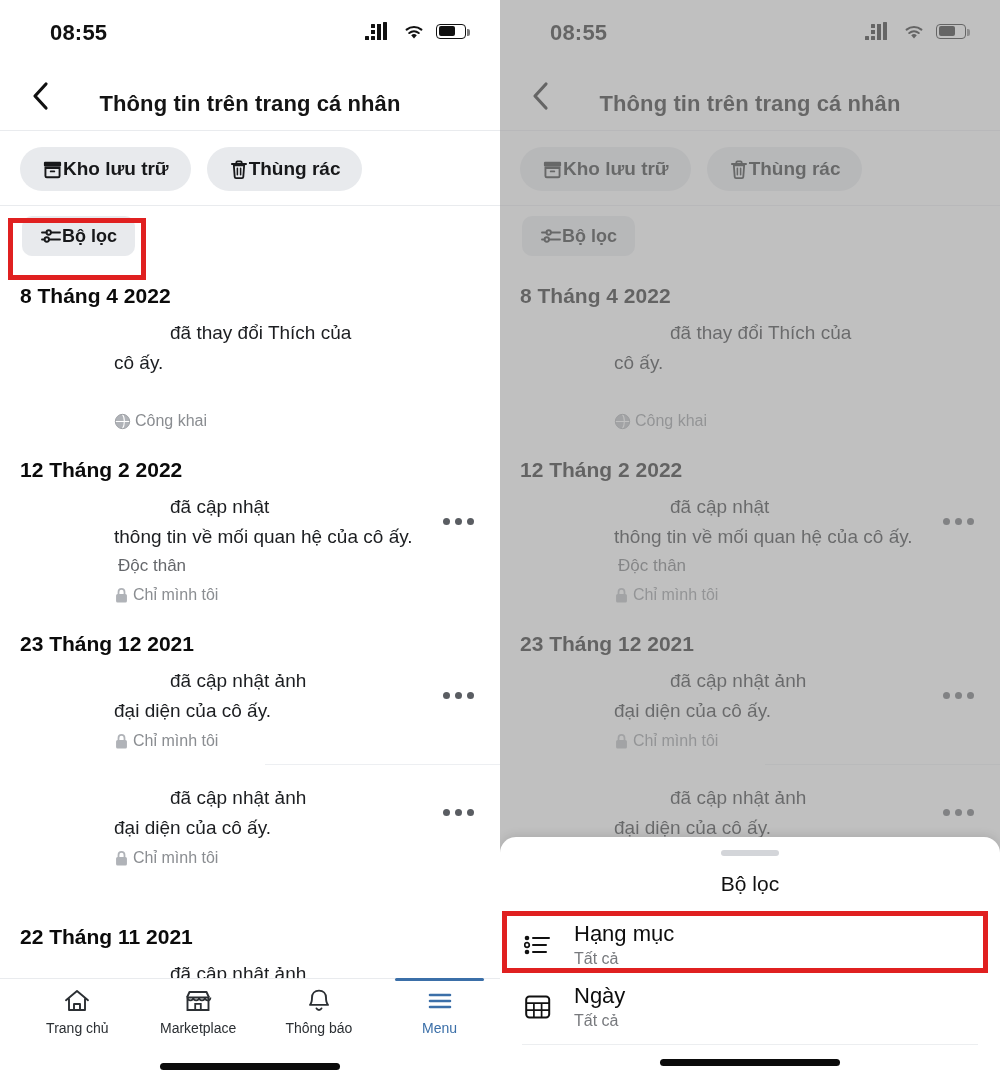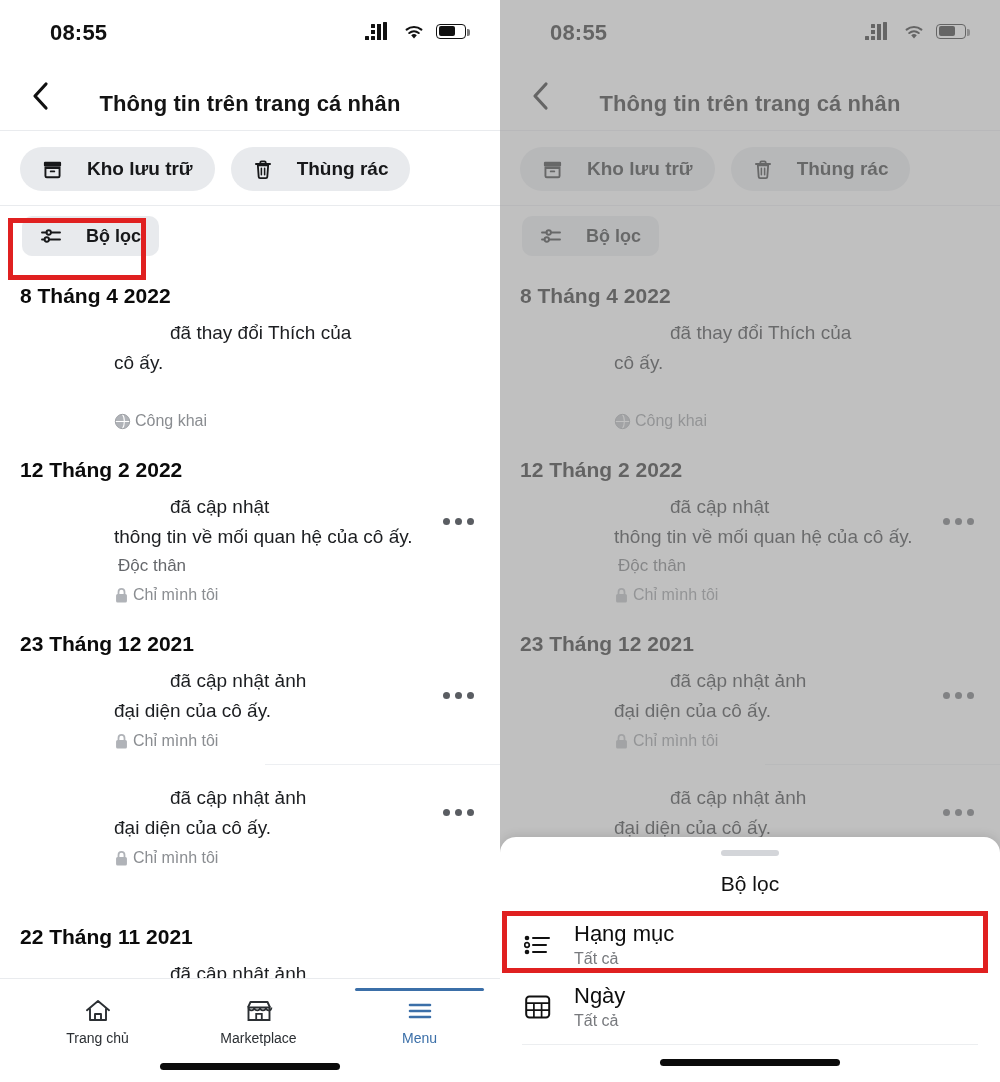--- a/index.html
+++ b/index.html
@@ -55,21 +55,21 @@
   .nav-title {
     position:absolute; left:0; right:0; top:29px; text-align:center;
     font-size:22px; font-weight:700; color:#141414; letter-spacing:.1px;
   }
 
   .hairline { height:1px; background:#e9ebee; width:100%; }
 
   
   .chip-row { padding:16px 20px 14px 20px; display:flex; gap:16px; }
   .chip {
-    display:inline-flex; align-items:center; gap:24px;
+    display:inline-flex; align-items:center; gap:0;
     background:#e8eaed; border-radius:22px;
     padding:0 22px; height:44px;
     font-size:19px; font-weight:700; color:#17181a; white-space:nowrap;
   }
   .chip.small { padding:0 18px; height:40px; border-radius:10px; font-size:18px; }
   .chip-row2 { padding:10px 20px 12px 22px; }
 
   .icon16 { display:block; }
 
   
@@ -98,21 +98,21 @@
   .more-dots span { width:7px; height:7px; border-radius:50%; background:#5a5d62; display:block; }
   .entry-divider { height:1px; background:#edeff2; margin:10px 0 0 265px; }
 
   .spacer-blank { height:30px; }
 
   
   .tabbar {
     position:absolute; left:0; right:0; bottom:0; height:104px;
     background:#ffffff; border-top:1px solid #e9ebee;
   }
-  .tabs { display:flex; height:76px; align-items:center; padding-top:8px;padding-left:17px; }
+  .tabs { display:flex; height:76px; align-items:flex-start; padding-top:8px;padding-left:17px; }
   .tab { flex:1; display:flex; flex-direction:column; align-items:center; gap:5px; position:relative; }
   .tab .label { font-size:14px; color:#2b2f33; }
   .tab.active .label { color:#3b6fa8; }
   .tab .active-bar {
     position:absolute; top:-9px; left:16px; right:16px; height:3px; background:#3b6fa8; border-radius:2px;
   }
   .home-indicator {
     position:absolute; bottom:12px; left:50%; transform:translateX(-50%);
     width:180px; height:7px; border-radius:4px; background:#0b0b0b;
   }
@@ -344,20 +344,27 @@
           </div>
           <div class="tab">
             <svg width="30" height="28" viewBox="0 0 30 28">
               <path d="M4.5 10.5h21v12.5h-21z" fill="none" stroke="#2b2f33" stroke-width="1.9"></path>
               <path d="M4 10.5 6.5 5h17l2.5 5.5" fill="none" stroke="#2b2f33" stroke-width="1.9" stroke-linejoin="round"></path>
               <path d="M4.5 10.5c0 1.7 1.3 2.9 2.9 2.9s2.9-1.2 2.9-2.9c0 1.7 1.3 2.9 2.9 2.9s2.9-1.2 2.9-2.9c0 1.7 1.3 2.9 2.9 2.9s2.9-1.2 2.9-2.9c0 1.7 1.3 2.9 2.9 2.9s2.7-1.2 2.7-2.9" fill="none" stroke="#2b2f33" stroke-width="1.6"></path>
               <path d="M12.2 23v-6.2h5.6V23" fill="none" stroke="#2b2f33" stroke-width="1.8"></path>
             </svg>
             <span class="label">Marketplace</span>
           </div>
+          <div class="tab">
+            <svg width="30" height="28" viewBox="0 0 30 28">
+              <path d="M15 3.6c-4.3 0-7 3-7 7 0 5.3-2 7.3-2 7.3h18s-2-2-2-7.3c0-4-2.7-7-7-7z" fill="none" stroke="#2b2f33" stroke-width="1.9" stroke-linejoin="round"></path>
+              <path d="M12.5 21.4a2.8 2.8 0 0 0 5 0" fill="none" stroke="#2b2f33" stroke-width="1.9" stroke-linecap="round"></path>
+            </svg>
+            <span class="label">Thông báo</span>
+          </div>
           <div class="tab active">
             <span class="active-bar"></span>
             <svg width="30" height="28" viewBox="0 0 30 28">
               <path d="M5 8h20M5 14h20M5 20h20" stroke="#3b6fa8" stroke-width="2.6" stroke-linecap="round"></path>
             </svg>
             <span class="label">Menu</span>
           </div>
         </div>
         <div class="home-indicator"></div>
       </div>

